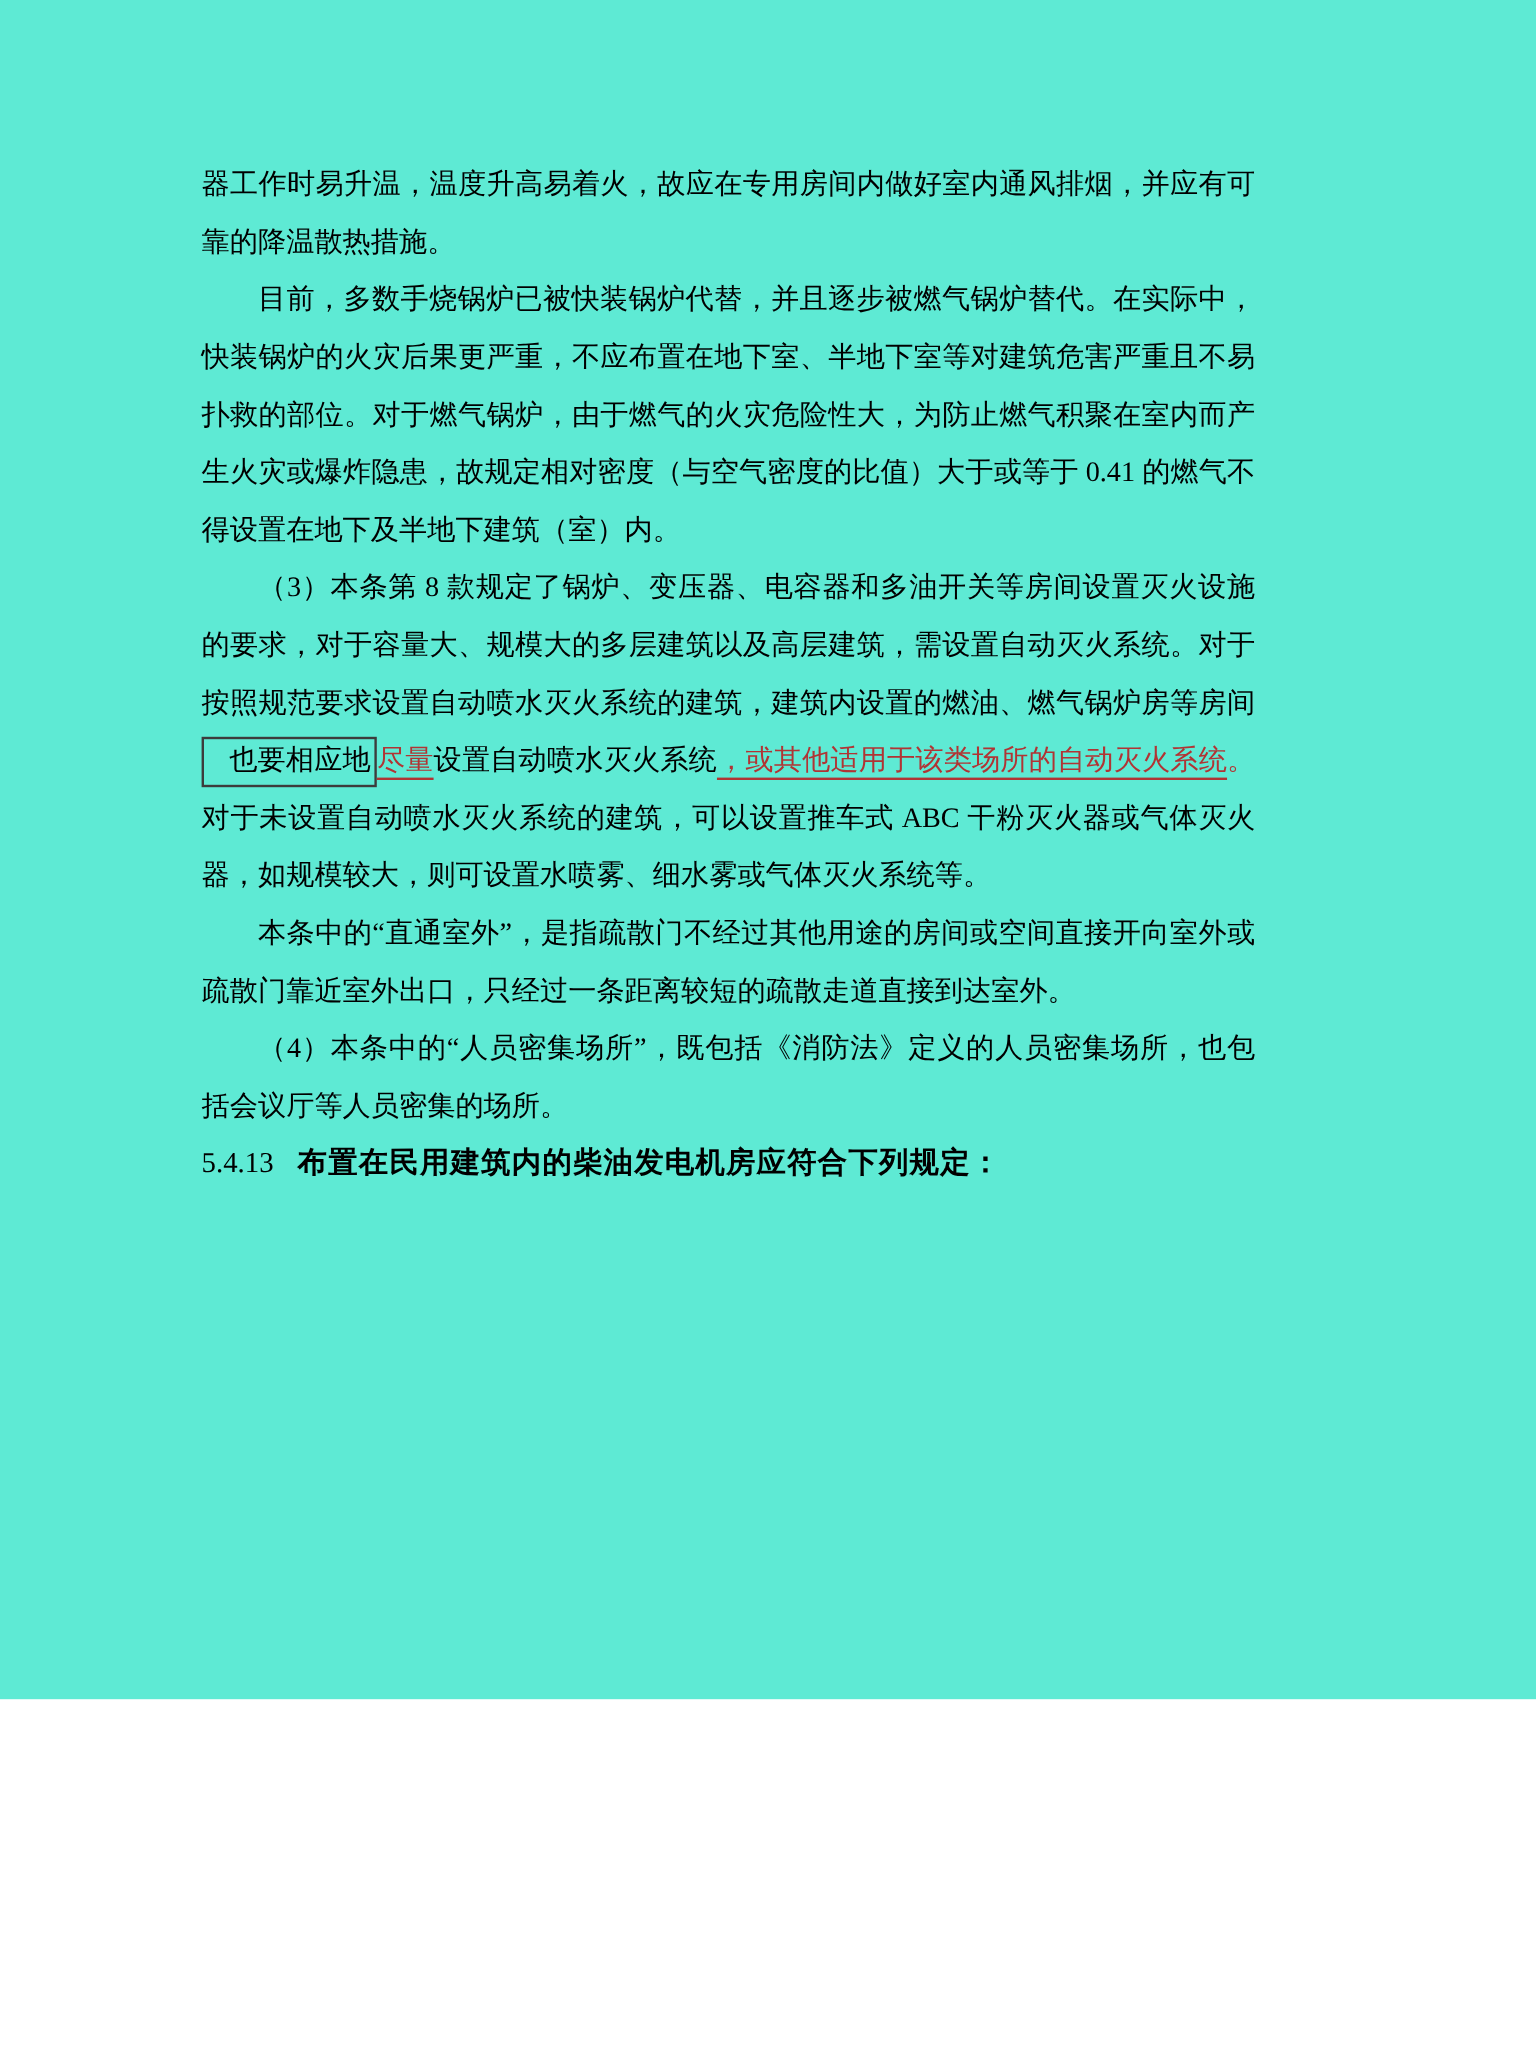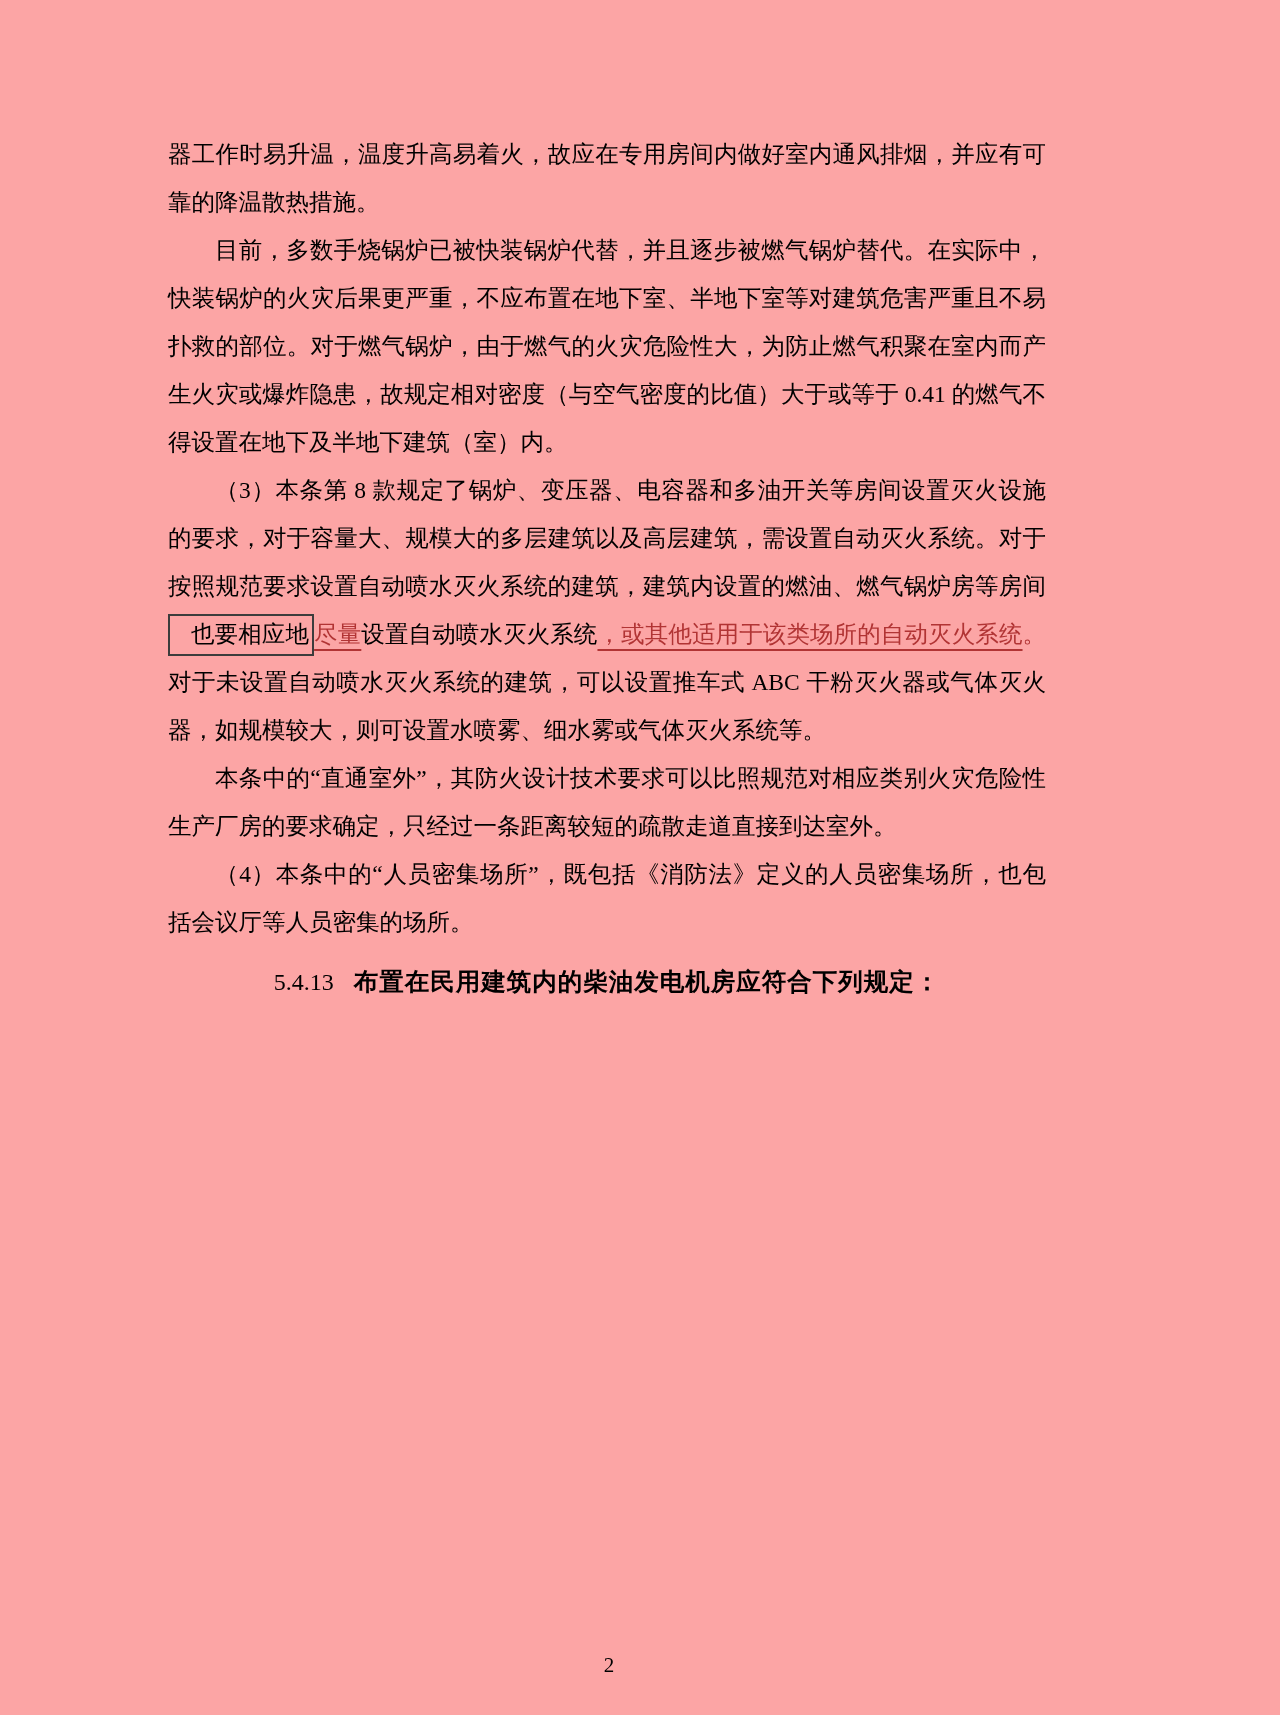--- a/index.html
+++ b/index.html
@@ -8,22 +8,22 @@
   }
   html,body{margin:0;padding:0;}
   body{
     width:1280px;height:1715px;
     background:#ffffff;
     font-family:"Liberation Serif","DejaVu Serif",serif;
     color:var(--ink);
   }
   .page{
     position:relative;
-    width:1280px;height:1715px;
-    background:#fca5a5;
+    width:1280px;height:1416px;
+    background:#5eead4;
     overflow:hidden;
   }
   .doc{
     position:absolute;
     left:168px;top:130px;
     width:878px;
     font-size:23.5px;
     line-height:48px;
     text-align:justify;
     text-justify:inter-ideograph;
@@ -41,22 +41,22 @@
     text-decoration-thickness:2px;
     text-underline-offset:7px;
   }
   .run-red-plain{ color:var(--red); }
   .run-boxed{
     color:var(--ink);
     border:2px solid #3c3c3c;
     padding:5px 3px 7px 21px;
   }
   .heading{
-    margin:12px;padding:0;
-    text-align:center;
+    margin:0;padding:0;
+    text-align:left;
   }
   .sec-num{
     font-family:"Liberation Serif","DejaVu Serif",serif;
     font-size:24px;
   }
   .sec-title{
     font-family:"Liberation Sans","DejaVu Sans",sans-serif;
     font-weight:bold;
     font-size:24.5px;
     margin-left:20px;
@@ -73,21 +73,21 @@
 </style>
 </head>
 <body>
 
 <div class="page">
   <div class="doc">
     <div id="paragraphs">
         <p class="para"><span class="run-normal">器工作时易升温，温度升高易着火，故应在专用房间内做好室内通风排烟，并应有可靠的降温散热措施。</span></p>
         <p class="para indent"><span class="run-normal">目前，多数手烧锅炉已被快装锅炉代替，并且逐步被燃气锅炉替代。在实际中，快装锅炉的火灾后果更严重，不应布置在地下室、半地下室等对建筑危害严重且不易扑救的部位。对于燃气锅炉，由于燃气的火灾危险性大，为防止燃气积聚在室内而产生火灾或爆炸隐患，故规定相对密度（与空气密度的比值）大于或等于 0.41 的燃气不得设置在地下及半地下建筑（室）内。</span></p>
         <p class="para indent"><span class="run-normal">（3）本条第 8 款规定了锅炉、变压器、电容器和多油开关等房间设置灭火设施的要求，对于容量大、规模大的多层建筑以及高层建筑，需设置自动灭火系统。对于按照规范要求设置自动喷水灭火系统的建筑，建筑内设置的燃油、燃气锅炉房等房间</span><span class="run-boxed">也要相应地</span><span class="run-red">尽量</span><span class="run-normal">设置自动喷水灭火系统</span><span class="run-red">，或其他适用于该类场所的自动灭火系统</span><span class="run-red-plain">。</span><span class="run-normal">对于未设置自动喷水灭火系统的建筑，可以设置推车式 ABC 干粉灭火器或气体灭火器，如规模较大，则可设置水喷雾、细水雾或气体灭火系统等。</span></p>
-        <p class="para indent"><span class="run-normal">本条中的“直通室外”，其防火设计技术要求可以比照规范对相应类别火灾危险性生产厂房的要求确定，只经过一条距离较短的疏散走道直接到达室外。</span></p>
+        <p class="para indent"><span class="run-normal">本条中的“直通室外”，是指疏散门不经过其他用途的房间或空间直接开向室外或疏散门靠近室外出口，只经过一条距离较短的疏散走道直接到达室外。</span></p>
         <p class="para indent"><span class="run-normal">（4）本条中的“人员密集场所”，既包括《消防法》定义的人员密集场所，也包括会议厅等人员密集的场所。</span></p>
       </div>
     <p class="para heading">
       <span class="sec-num">5.4.13</span><span class="sec-title">布置在民用建筑内的柴油发电机房应符合下列规定：</span>
     </p>
   </div>
   <div class="footer">2</div>
 </div>
 
 </body></html>

